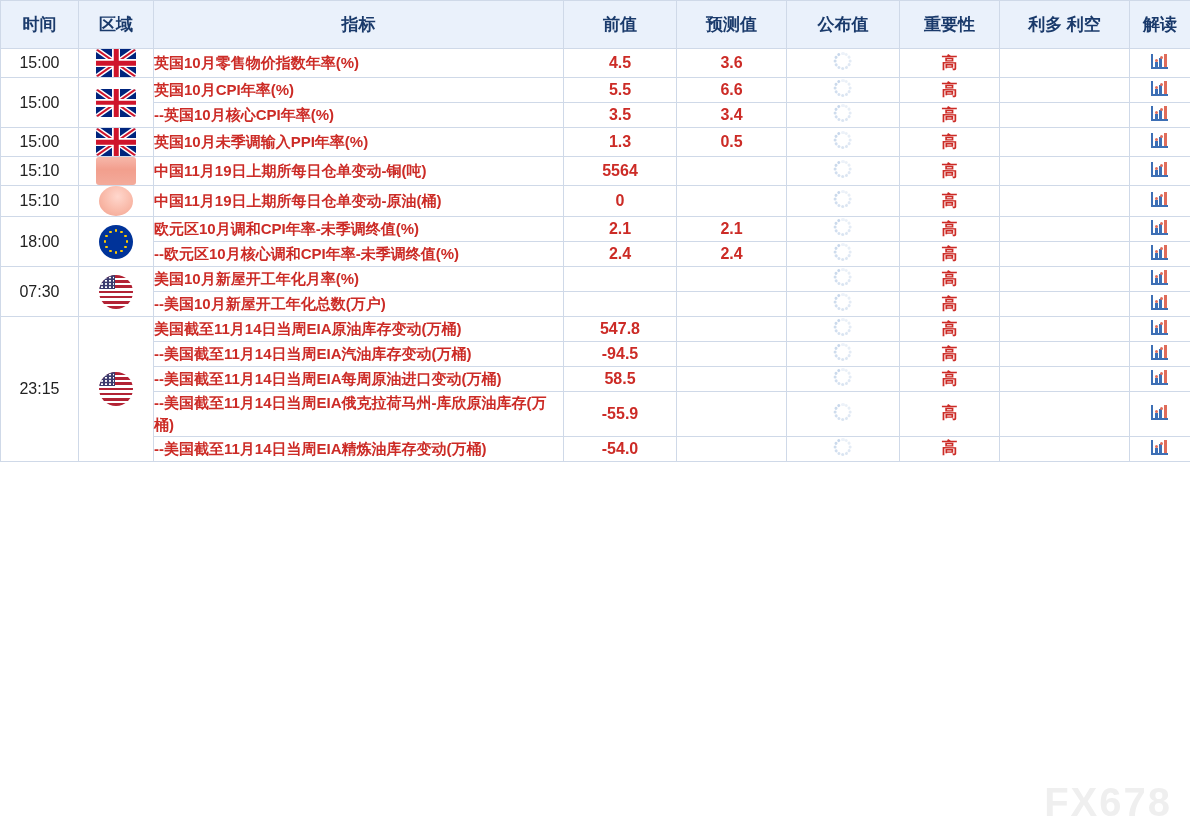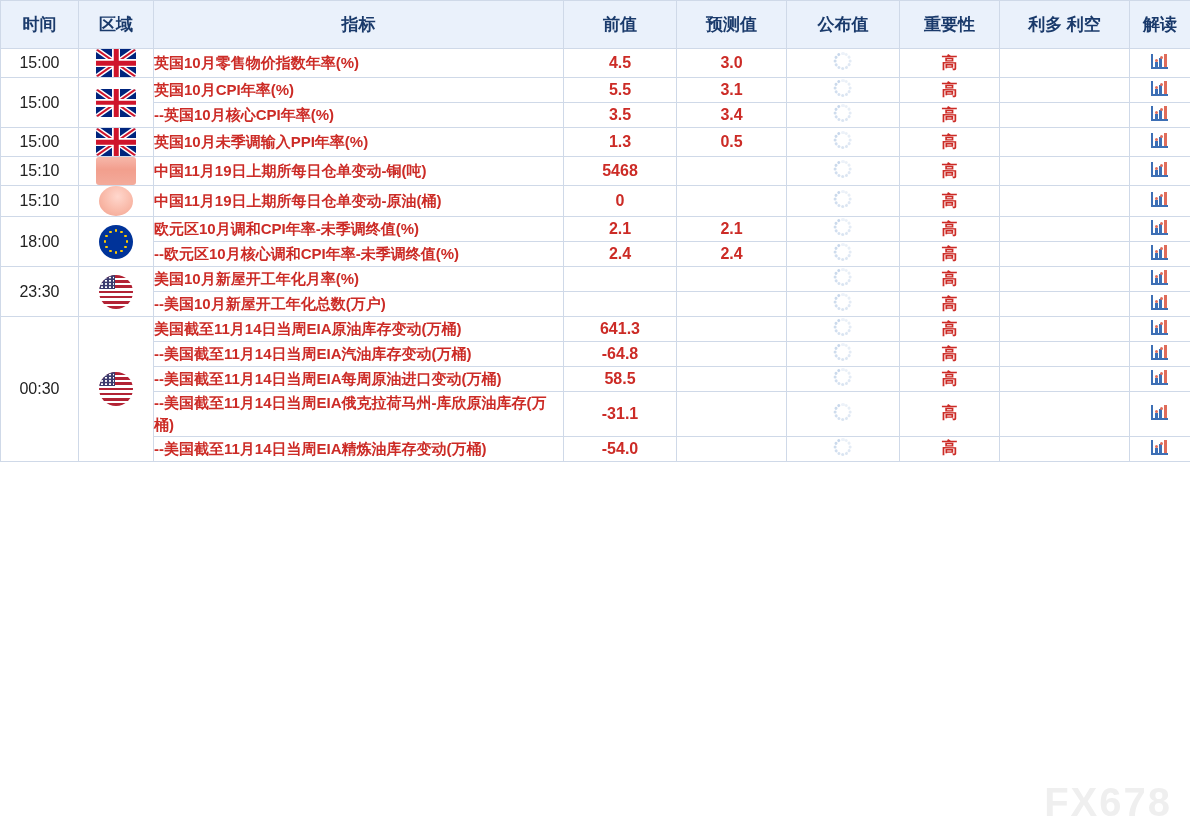--- a/index.html
+++ b/index.html
@@ -253,32 +253,32 @@
         <th>利多 利空</th>
         <th>解读</th>
       </tr>
     </thead>
     <tbody id="tbody">
         <tr>
           <td class="time" rowspan="1">15:00</td>
           <td class="region" rowspan="1"><span class="flag flag-uk"><span class="d1"></span><span class="d2"></span><span class="d1r"></span><span class="d2r"></span><span class="vb"></span><span class="hb"></span><span class="vr"></span><span class="hr"></span></span></td>
           <td class="ind">英国10月零售物价指数年率(%)</td>
           <td class="num">4.5</td>
-          <td class="num">3.0</td>
+          <td class="num">3.6</td>
           <td class="pub"><span class="spinner"><i style="transform:rotate(0deg);opacity:0.25"></i><i style="transform:rotate(30deg);opacity:0.30"></i><i style="transform:rotate(60deg);opacity:0.35"></i><i style="transform:rotate(90deg);opacity:0.40"></i><i style="transform:rotate(120deg);opacity:0.45"></i><i style="transform:rotate(150deg);opacity:0.50"></i><i style="transform:rotate(180deg);opacity:0.55"></i><i style="transform:rotate(210deg);opacity:0.60"></i><i style="transform:rotate(240deg);opacity:0.65"></i><i style="transform:rotate(270deg);opacity:0.70"></i><i style="transform:rotate(300deg);opacity:0.75"></i><i style="transform:rotate(330deg);opacity:0.80"></i></span></td>
           <td class="imp">高</td>
           <td class="lm"></td>
           <td class="read"><span class="chart-icon"><span class="axis"></span><span class="axisv"></span><span class="b b1"></span><span class="b b2"></span><span class="b b3"></span><span class="dot" style="left:6px;top:8px"></span><span class="dot" style="left:10.5px;top:5px"></span></span></td>
         </tr>
         <tr>
           <td class="time" rowspan="2">15:00</td>
           <td class="region" rowspan="2"><span class="flag flag-uk"><span class="d1"></span><span class="d2"></span><span class="d1r"></span><span class="d2r"></span><span class="vb"></span><span class="hb"></span><span class="vr"></span><span class="hr"></span></span></td>
           <td class="ind">英国10月CPI年率(%)</td>
           <td class="num">5.5</td>
-          <td class="num">3.1</td>
+          <td class="num">6.6</td>
           <td class="pub"><span class="spinner"><i style="transform:rotate(0deg);opacity:0.25"></i><i style="transform:rotate(30deg);opacity:0.30"></i><i style="transform:rotate(60deg);opacity:0.35"></i><i style="transform:rotate(90deg);opacity:0.40"></i><i style="transform:rotate(120deg);opacity:0.45"></i><i style="transform:rotate(150deg);opacity:0.50"></i><i style="transform:rotate(180deg);opacity:0.55"></i><i style="transform:rotate(210deg);opacity:0.60"></i><i style="transform:rotate(240deg);opacity:0.65"></i><i style="transform:rotate(270deg);opacity:0.70"></i><i style="transform:rotate(300deg);opacity:0.75"></i><i style="transform:rotate(330deg);opacity:0.80"></i></span></td>
           <td class="imp">高</td>
           <td class="lm"></td>
           <td class="read"><span class="chart-icon"><span class="axis"></span><span class="axisv"></span><span class="b b1"></span><span class="b b2"></span><span class="b b3"></span><span class="dot" style="left:6px;top:8px"></span><span class="dot" style="left:10.5px;top:5px"></span></span></td>
         </tr>
         <tr>
           <td class="ind">--英国10月核心CPI年率(%)</td>
           <td class="num">3.5</td>
           <td class="num">3.4</td>
           <td class="pub"><span class="spinner"><i style="transform:rotate(0deg);opacity:0.25"></i><i style="transform:rotate(30deg);opacity:0.30"></i><i style="transform:rotate(60deg);opacity:0.35"></i><i style="transform:rotate(90deg);opacity:0.40"></i><i style="transform:rotate(120deg);opacity:0.45"></i><i style="transform:rotate(150deg);opacity:0.50"></i><i style="transform:rotate(180deg);opacity:0.55"></i><i style="transform:rotate(210deg);opacity:0.60"></i><i style="transform:rotate(240deg);opacity:0.65"></i><i style="transform:rotate(270deg);opacity:0.70"></i><i style="transform:rotate(300deg);opacity:0.75"></i><i style="transform:rotate(330deg);opacity:0.80"></i></span></td>
@@ -294,21 +294,21 @@
           <td class="num">0.5</td>
           <td class="pub"><span class="spinner"><i style="transform:rotate(0deg);opacity:0.25"></i><i style="transform:rotate(30deg);opacity:0.30"></i><i style="transform:rotate(60deg);opacity:0.35"></i><i style="transform:rotate(90deg);opacity:0.40"></i><i style="transform:rotate(120deg);opacity:0.45"></i><i style="transform:rotate(150deg);opacity:0.50"></i><i style="transform:rotate(180deg);opacity:0.55"></i><i style="transform:rotate(210deg);opacity:0.60"></i><i style="transform:rotate(240deg);opacity:0.65"></i><i style="transform:rotate(270deg);opacity:0.70"></i><i style="transform:rotate(300deg);opacity:0.75"></i><i style="transform:rotate(330deg);opacity:0.80"></i></span></td>
           <td class="imp">高</td>
           <td class="lm"></td>
           <td class="read"><span class="chart-icon"><span class="axis"></span><span class="axisv"></span><span class="b b1"></span><span class="b b2"></span><span class="b b3"></span><span class="dot" style="left:6px;top:8px"></span><span class="dot" style="left:10.5px;top:5px"></span></span></td>
         </tr>
         <tr>
           <td class="time" rowspan="1">15:10</td>
           <td class="region" rowspan="1"><span class="flag flag-cn"></span></td>
           <td class="ind">中国11月19日上期所每日仓单变动-铜(吨)</td>
-          <td class="num">5468</td>
+          <td class="num">5564</td>
           <td class="num"></td>
           <td class="pub"><span class="spinner"><i style="transform:rotate(0deg);opacity:0.25"></i><i style="transform:rotate(30deg);opacity:0.30"></i><i style="transform:rotate(60deg);opacity:0.35"></i><i style="transform:rotate(90deg);opacity:0.40"></i><i style="transform:rotate(120deg);opacity:0.45"></i><i style="transform:rotate(150deg);opacity:0.50"></i><i style="transform:rotate(180deg);opacity:0.55"></i><i style="transform:rotate(210deg);opacity:0.60"></i><i style="transform:rotate(240deg);opacity:0.65"></i><i style="transform:rotate(270deg);opacity:0.70"></i><i style="transform:rotate(300deg);opacity:0.75"></i><i style="transform:rotate(330deg);opacity:0.80"></i></span></td>
           <td class="imp">高</td>
           <td class="lm"></td>
           <td class="read"><span class="chart-icon"><span class="axis"></span><span class="axisv"></span><span class="b b1"></span><span class="b b2"></span><span class="b b3"></span><span class="dot" style="left:6px;top:8px"></span><span class="dot" style="left:10.5px;top:5px"></span></span></td>
         </tr>
         <tr>
           <td class="time" rowspan="1">15:10</td>
           <td class="region" rowspan="1"><span class="flag flag-cn2"></span></td>
           <td class="ind">中国11月19日上期所每日仓单变动-原油(桶)</td>
@@ -346,71 +346,71 @@
         <tr>
           <td class="ind">--欧元区10月核心调和CPI年率-未季调终值(%)</td>
           <td class="num">2.4</td>
           <td class="num">2.4</td>
           <td class="pub"><span class="spinner"><i style="transform:rotate(0deg);opacity:0.25"></i><i style="transform:rotate(30deg);opacity:0.30"></i><i style="transform:rotate(60deg);opacity:0.35"></i><i style="transform:rotate(90deg);opacity:0.40"></i><i style="transform:rotate(120deg);opacity:0.45"></i><i style="transform:rotate(150deg);opacity:0.50"></i><i style="transform:rotate(180deg);opacity:0.55"></i><i style="transform:rotate(210deg);opacity:0.60"></i><i style="transform:rotate(240deg);opacity:0.65"></i><i style="transform:rotate(270deg);opacity:0.70"></i><i style="transform:rotate(300deg);opacity:0.75"></i><i style="transform:rotate(330deg);opacity:0.80"></i></span></td>
           <td class="imp">高</td>
           <td class="lm"></td>
           <td class="read"><span class="chart-icon"><span class="axis"></span><span class="axisv"></span><span class="b b1"></span><span class="b b2"></span><span class="b b3"></span><span class="dot" style="left:6px;top:8px"></span><span class="dot" style="left:10.5px;top:5px"></span></span></td>
         </tr>
         <tr>
-          <td class="time" rowspan="2">23:30</td>
+          <td class="time" rowspan="2">07:30</td>
           <td class="region" rowspan="2"><span class="flag flag-us"><span class="canton"></span></span></td>
           <td class="ind">美国10月新屋开工年化月率(%)</td>
           <td class="num"></td>
           <td class="num"></td>
           <td class="pub"><span class="spinner"><i style="transform:rotate(0deg);opacity:0.25"></i><i style="transform:rotate(30deg);opacity:0.30"></i><i style="transform:rotate(60deg);opacity:0.35"></i><i style="transform:rotate(90deg);opacity:0.40"></i><i style="transform:rotate(120deg);opacity:0.45"></i><i style="transform:rotate(150deg);opacity:0.50"></i><i style="transform:rotate(180deg);opacity:0.55"></i><i style="transform:rotate(210deg);opacity:0.60"></i><i style="transform:rotate(240deg);opacity:0.65"></i><i style="transform:rotate(270deg);opacity:0.70"></i><i style="transform:rotate(300deg);opacity:0.75"></i><i style="transform:rotate(330deg);opacity:0.80"></i></span></td>
           <td class="imp">高</td>
           <td class="lm"></td>
           <td class="read"><span class="chart-icon"><span class="axis"></span><span class="axisv"></span><span class="b b1"></span><span class="b b2"></span><span class="b b3"></span><span class="dot" style="left:6px;top:8px"></span><span class="dot" style="left:10.5px;top:5px"></span></span></td>
         </tr>
         <tr>
           <td class="ind">--美国10月新屋开工年化总数(万户)</td>
           <td class="num"></td>
           <td class="num"></td>
           <td class="pub"><span class="spinner"><i style="transform:rotate(0deg);opacity:0.25"></i><i style="transform:rotate(30deg);opacity:0.30"></i><i style="transform:rotate(60deg);opacity:0.35"></i><i style="transform:rotate(90deg);opacity:0.40"></i><i style="transform:rotate(120deg);opacity:0.45"></i><i style="transform:rotate(150deg);opacity:0.50"></i><i style="transform:rotate(180deg);opacity:0.55"></i><i style="transform:rotate(210deg);opacity:0.60"></i><i style="transform:rotate(240deg);opacity:0.65"></i><i style="transform:rotate(270deg);opacity:0.70"></i><i style="transform:rotate(300deg);opacity:0.75"></i><i style="transform:rotate(330deg);opacity:0.80"></i></span></td>
           <td class="imp">高</td>
           <td class="lm"></td>
           <td class="read"><span class="chart-icon"><span class="axis"></span><span class="axisv"></span><span class="b b1"></span><span class="b b2"></span><span class="b b3"></span><span class="dot" style="left:6px;top:8px"></span><span class="dot" style="left:10.5px;top:5px"></span></span></td>
         </tr>
         <tr>
-          <td class="time" rowspan="5">00:30</td>
+          <td class="time" rowspan="5">23:15</td>
           <td class="region" rowspan="5"><span class="flag flag-us"><span class="canton"></span></span></td>
           <td class="ind">美国截至11月14日当周EIA原油库存变动(万桶)</td>
-          <td class="num">641.3</td>
+          <td class="num">547.8</td>
           <td class="num"></td>
           <td class="pub"><span class="spinner"><i style="transform:rotate(0deg);opacity:0.25"></i><i style="transform:rotate(30deg);opacity:0.30"></i><i style="transform:rotate(60deg);opacity:0.35"></i><i style="transform:rotate(90deg);opacity:0.40"></i><i style="transform:rotate(120deg);opacity:0.45"></i><i style="transform:rotate(150deg);opacity:0.50"></i><i style="transform:rotate(180deg);opacity:0.55"></i><i style="transform:rotate(210deg);opacity:0.60"></i><i style="transform:rotate(240deg);opacity:0.65"></i><i style="transform:rotate(270deg);opacity:0.70"></i><i style="transform:rotate(300deg);opacity:0.75"></i><i style="transform:rotate(330deg);opacity:0.80"></i></span></td>
           <td class="imp">高</td>
           <td class="lm"></td>
           <td class="read"><span class="chart-icon"><span class="axis"></span><span class="axisv"></span><span class="b b1"></span><span class="b b2"></span><span class="b b3"></span><span class="dot" style="left:6px;top:8px"></span><span class="dot" style="left:10.5px;top:5px"></span></span></td>
         </tr>
         <tr>
           <td class="ind">--美国截至11月14日当周EIA汽油库存变动(万桶)</td>
-          <td class="num">-64.8</td>
+          <td class="num">-94.5</td>
           <td class="num"></td>
           <td class="pub"><span class="spinner"><i style="transform:rotate(0deg);opacity:0.25"></i><i style="transform:rotate(30deg);opacity:0.30"></i><i style="transform:rotate(60deg);opacity:0.35"></i><i style="transform:rotate(90deg);opacity:0.40"></i><i style="transform:rotate(120deg);opacity:0.45"></i><i style="transform:rotate(150deg);opacity:0.50"></i><i style="transform:rotate(180deg);opacity:0.55"></i><i style="transform:rotate(210deg);opacity:0.60"></i><i style="transform:rotate(240deg);opacity:0.65"></i><i style="transform:rotate(270deg);opacity:0.70"></i><i style="transform:rotate(300deg);opacity:0.75"></i><i style="transform:rotate(330deg);opacity:0.80"></i></span></td>
           <td class="imp">高</td>
           <td class="lm"></td>
           <td class="read"><span class="chart-icon"><span class="axis"></span><span class="axisv"></span><span class="b b1"></span><span class="b b2"></span><span class="b b3"></span><span class="dot" style="left:6px;top:8px"></span><span class="dot" style="left:10.5px;top:5px"></span></span></td>
         </tr>
         <tr>
           <td class="ind">--美国截至11月14日当周EIA每周原油进口变动(万桶)</td>
           <td class="num">58.5</td>
           <td class="num"></td>
           <td class="pub"><span class="spinner"><i style="transform:rotate(0deg);opacity:0.25"></i><i style="transform:rotate(30deg);opacity:0.30"></i><i style="transform:rotate(60deg);opacity:0.35"></i><i style="transform:rotate(90deg);opacity:0.40"></i><i style="transform:rotate(120deg);opacity:0.45"></i><i style="transform:rotate(150deg);opacity:0.50"></i><i style="transform:rotate(180deg);opacity:0.55"></i><i style="transform:rotate(210deg);opacity:0.60"></i><i style="transform:rotate(240deg);opacity:0.65"></i><i style="transform:rotate(270deg);opacity:0.70"></i><i style="transform:rotate(300deg);opacity:0.75"></i><i style="transform:rotate(330deg);opacity:0.80"></i></span></td>
           <td class="imp">高</td>
           <td class="lm"></td>
           <td class="read"><span class="chart-icon"><span class="axis"></span><span class="axisv"></span><span class="b b1"></span><span class="b b2"></span><span class="b b3"></span><span class="dot" style="left:6px;top:8px"></span><span class="dot" style="left:10.5px;top:5px"></span></span></td>
         </tr>
         <tr>
           <td class="ind">--美国截至11月14日当周EIA俄克拉荷马州-库欣原油库存(万桶)</td>
-          <td class="num">-31.1</td>
+          <td class="num">-55.9</td>
           <td class="num"></td>
           <td class="pub"><span class="spinner"><i style="transform:rotate(0deg);opacity:0.25"></i><i style="transform:rotate(30deg);opacity:0.30"></i><i style="transform:rotate(60deg);opacity:0.35"></i><i style="transform:rotate(90deg);opacity:0.40"></i><i style="transform:rotate(120deg);opacity:0.45"></i><i style="transform:rotate(150deg);opacity:0.50"></i><i style="transform:rotate(180deg);opacity:0.55"></i><i style="transform:rotate(210deg);opacity:0.60"></i><i style="transform:rotate(240deg);opacity:0.65"></i><i style="transform:rotate(270deg);opacity:0.70"></i><i style="transform:rotate(300deg);opacity:0.75"></i><i style="transform:rotate(330deg);opacity:0.80"></i></span></td>
           <td class="imp">高</td>
           <td class="lm"></td>
           <td class="read"><span class="chart-icon"><span class="axis"></span><span class="axisv"></span><span class="b b1"></span><span class="b b2"></span><span class="b b3"></span><span class="dot" style="left:6px;top:8px"></span><span class="dot" style="left:10.5px;top:5px"></span></span></td>
         </tr>
         <tr>
           <td class="ind">--美国截至11月14日当周EIA精炼油库存变动(万桶)</td>
           <td class="num">-54.0</td>
           <td class="num"></td>

